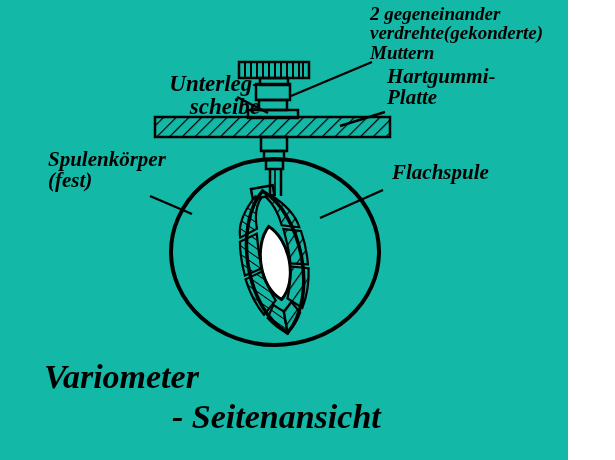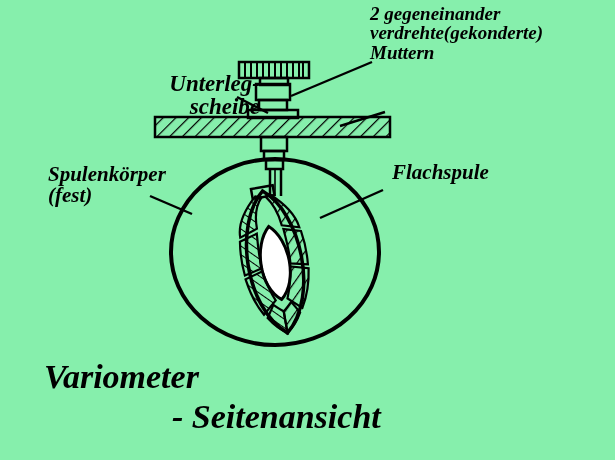--- a/index.html
+++ b/index.html
@@ -2,39 +2,39 @@
 <html><head>
 <meta charset="utf-8">
 <style>
   html, body {
     margin: 0;
     padding: 0;
     background: #ffffff;
   }
   #root {
     position: relative;
-    width: 615px;
+    width: 568px;
     height: 460px;
-    background: #86efac;
+    background: #14b8a6;
     overflow: hidden;
     font-family: "Liberation Serif", serif;
   }
   .label {
     position: absolute;
     font-family: "Liberation Serif", serif;
     font-style: italic;
     font-weight: bold;
     color: #000000;
     line-height: 1.02;
     white-space: pre;
   }
   #lbl-nuts      { left: 370px; top: 4px;   font-size: 19px; }
   #lbl-washer    { left: 120px; top: 72px;  font-size: 23px; text-align: right; width: 140px;}
   #lbl-plate     { left: 387px; top: 66px;  font-size: 21px; }
-  #lbl-former    { left: 48px;  top: 164px; font-size: 21px; }
+  #lbl-former    { left: 48px;  top: 149px; font-size: 21px; }
   #lbl-coil      { left: 385px; top: 162px; font-size: 21px; margin-left: 7px; }
   #title1 {
     position: absolute;
     left: 44px; top: 358px;
     font-size: 34px;
     font-family: "Liberation Serif", serif;
     font-style: italic;
     font-weight: bold;
     color: #000;
     white-space: pre;
@@ -143,19 +143,21 @@
 
       <line x1="383" y1="190" x2="320" y2="218"></line>
     </g>
   </svg>
 
   <div class="label" id="lbl-nuts">2 gegeneinander
 verdrehte(gekonderte)
 Muttern</div>
   <div class="label" id="lbl-washer">Unterleg-
 scheibe</div>
+  <div class="label" id="lbl-plate">Hartgummi-
+Platte</div>
   <div class="label" id="lbl-former">Spulenkörper
 (fest)</div>
   <div class="label" id="lbl-coil">Flachspule</div>
 
   <div id="title1">Variometer</div>
   <div id="title2">- Seitenansicht</div>
 </div>
 
 </body></html>

